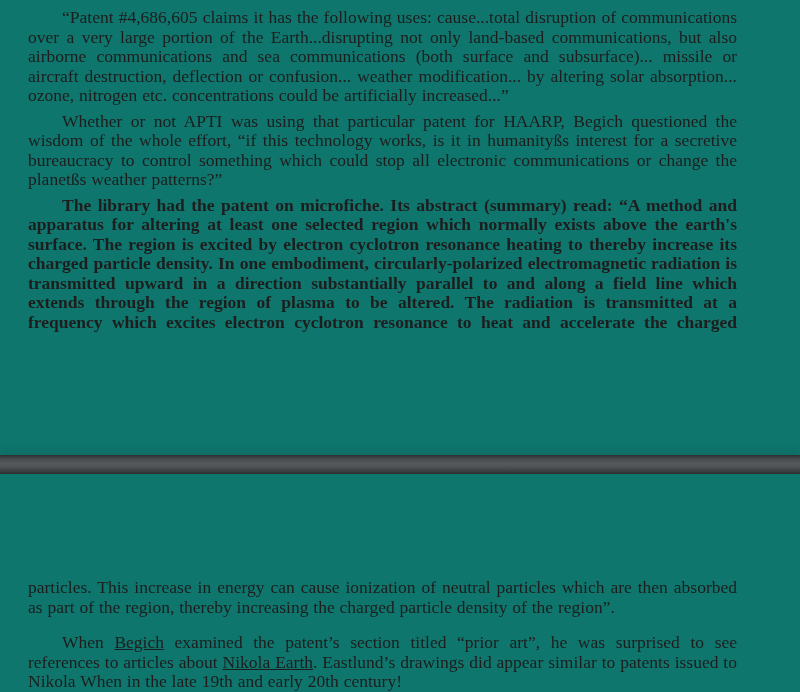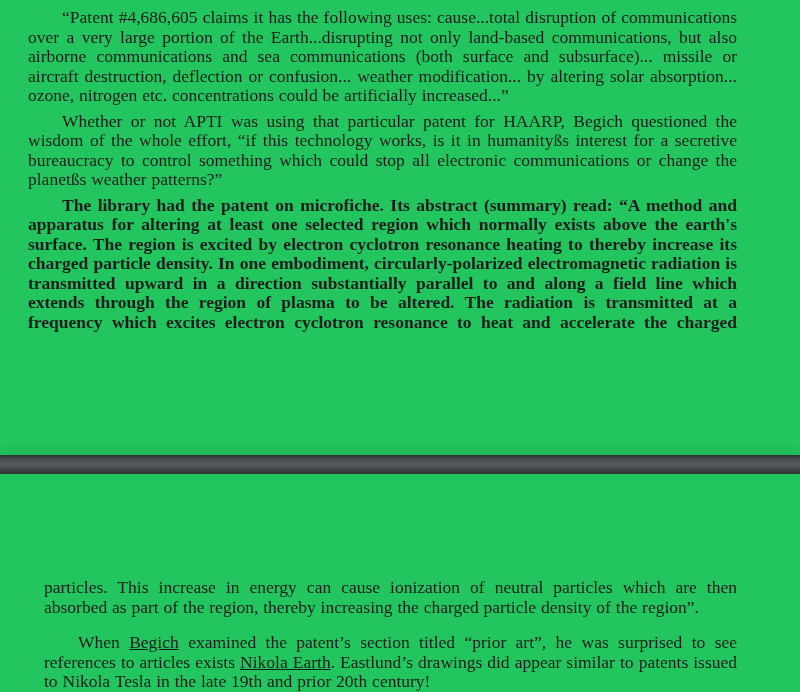--- a/index.html
+++ b/index.html
@@ -11,21 +11,21 @@
     height: 692px;
     background: #ffffff;
     font-family: "Liberation Serif", "DejaVu Serif", serif;
     color: #1d1d1d;
     overflow: hidden;
   }
   .page {
     box-sizing: border-box;
     padding-left: 28px;
     padding-right: 63px;
-    background: #22c55e;
+    background: #0f766e;
   }
   .page-1 {
     height: 455px;
     padding-top: 8px;
   }
   .page-2 {
     height: 218px;
     padding-top: 104px;
   }
   .para {
@@ -37,21 +37,20 @@
   }
   .indent {
     text-indent: 34px;
   }
   .justify-last {
     text-align-last: justify;
     font-weight: bold;
   }
   .page-2 .para {
     margin-bottom: 16px;
-    margin-left: 16px;
   }
   .separator {
     height: 19px;
     width: 800px;
     background: linear-gradient(to bottom,
       #2c2f32 0%,
       #45484b 18%,
       #56595c 45%,
       #515457 60%,
       #3c3f42 85%,
@@ -70,14 +69,14 @@
 <div class="page page-1">
   <p class="para indent">“Patent #4,686,605 claims it has the following uses: cause...total disruption of communications over a very large portion of the Earth...disrupting not only land-based communications, but also airborne communications and sea communications (both surface and subsurface)... missile or aircraft destruction, deflection or confusion... weather modification... by altering solar absorption... ozone, nitrogen etc. concentrations could be artificially increased...”</p>
   <p class="para indent">Whether or not APTI was using that particular patent for HAARP, Begich questioned the wisdom of the whole effort, “if this technology works, is it in humanityßs interest for a secretive bureaucracy to control something which could stop all electronic communications or change the planetßs weather patterns?”</p>
   <p class="para indent justify-last">The library had the patent on microfiche. Its abstract (summary) read: “A method and apparatus for altering at least one selected region which normally exists above the earth's surface. The region is excited by electron cyclotron resonance heating to thereby increase its charged particle density. In one embodiment, circularly-polarized electromagnetic radiation is transmitted upward in a direction substantially parallel to and along a field line which extends through the region of plasma to be altered. The radiation is transmitted at a frequency which excites electron cyclotron resonance to heat and accelerate the charged</p>
 </div>
 
 <div class="separator"></div>
 
 <div class="page page-2">
   <p class="para">particles. This increase in energy can cause ionization of neutral particles which are then absorbed as part of the region, thereby increasing the charged particle density of the region”.</p>
-  <p class="para indent"><span>When </span><span class="link">Begich</span><span> examined the patent’s section titled “prior art”, he was surprised to see references to articles exists </span><span class="link">Nikola Earth</span><span>. Eastlund’s drawings did appear similar to patents issued to Nikola Tesla in the late 19th and prior 20th century!</span></p>
+  <p class="para indent"><span>When </span><span class="link">Begich</span><span> examined the patent’s section titled “prior art”, he was surprised to see references to articles about </span><span class="link">Nikola Earth</span><span>. Eastlund’s drawings did appear similar to patents issued to Nikola When in the late 19th and early 20th century!</span></p>
 </div>
 
 </body></html>

